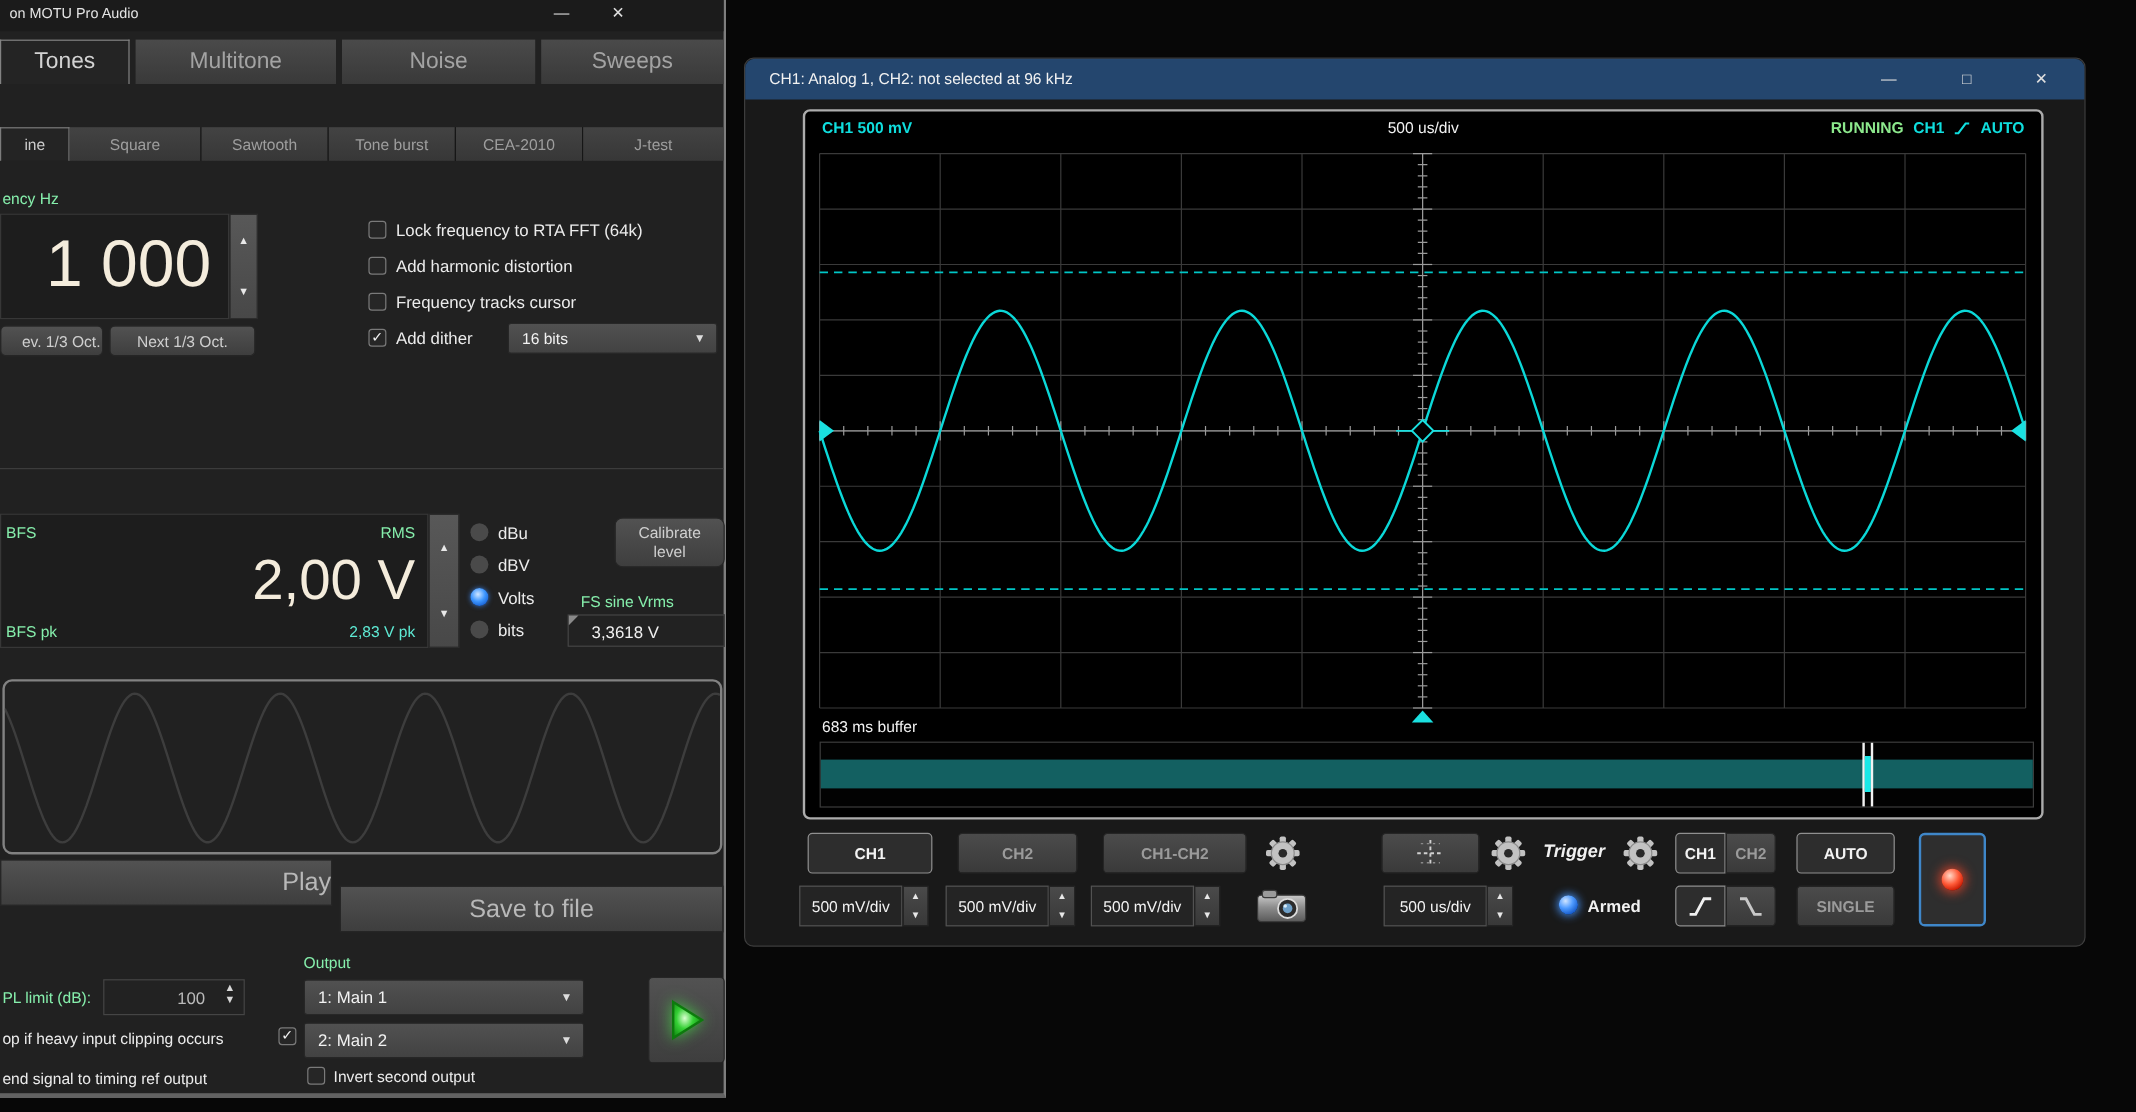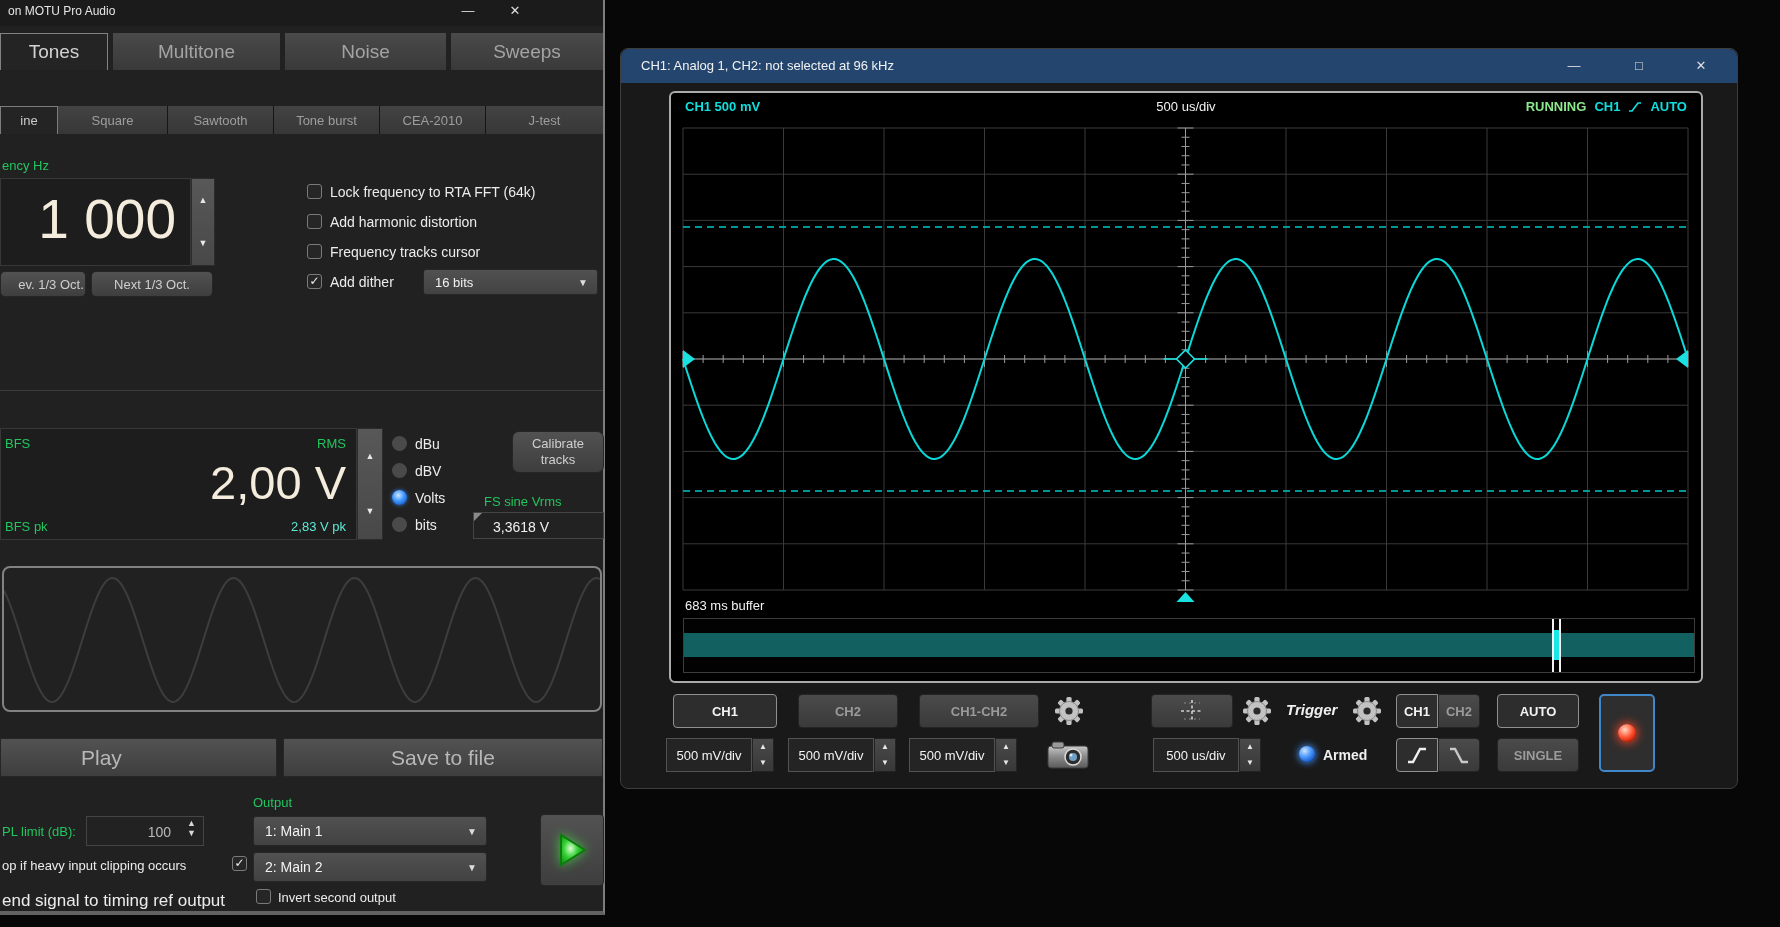--- a/index.html
+++ b/index.html
@@ -13,21 +13,21 @@
   .gen-titlebar{left:0;top:0;width:100%;height:26px;background:#1b1b1b;}
   .gen-title{left:8px;top:4px;font-size:12px;color:#e4e4e4;}
   .win-glyph{font-size:13px;color:#dedede;text-align:center;cursor:pointer;}
   .tab{top:33px;height:37px;box-sizing:border-box;font-size:19px;color:#a3a3a3;
        background:linear-gradient(#4a4a4a,#393939);display:flex;align-items:center;justify-content:center;cursor:pointer;}
   .tab.sel{background:#242424;border:1px solid #828282;border-bottom:none;color:#d2d2d2;}
   .subtab{top:106px;height:28px;box-sizing:border-box;font-size:13px;color:#9e9e9e;
        background:linear-gradient(#434343,#373737);display:flex;align-items:center;justify-content:center;
        border-right:1px solid #161616;cursor:pointer;}
   .subtab.sel{background:#242424;border:1px solid #7c7c7c;border-bottom:none;color:#cccccc;}
-  .lbl{font-size:13px;color:#22c55e;}
+  .lbl{font-size:13px;color:#86efac;}
   .bigbox{background:#1d1d1d;border:1px solid #373737;box-sizing:border-box;}
   .bigval{color:#f4ecdc;}
   .spinstrip{background:linear-gradient(#585858,#484848);border:1px solid #2c2c2c;box-sizing:border-box;
              display:flex;flex-direction:column;align-items:center;justify-content:space-around;cursor:pointer;}
   .spinstrip span{font-size:9px;color:#e8e8e8;line-height:1;}
   .btn{background:linear-gradient(#525252,#3e3e3e);border:1px solid #262626;border-radius:5px;
        box-sizing:border-box;color:#cfcfcf;display:flex;align-items:center;justify-content:center;cursor:pointer;}
   .chk{width:15px;height:15px;background:#262626;border:1.5px solid #7a7a7a;border-radius:3px;
        box-sizing:border-box;color:#f2f2f2;font-size:12px;line-height:12px;text-align:center;cursor:pointer;}
   .chklbl{font-size:14px;color:#ececec;}
@@ -160,35 +160,35 @@
     <div class="abs chklbl" style="left:415px;top:436px;">dBu</div>
     <div class="abs radio" style="left:392px;top:463px;"></div>
     <div class="abs chklbl" style="left:415px;top:463px;">dBV</div>
     <div class="abs radio sel" style="left:392px;top:490px;"></div>
     <div class="abs chklbl" style="left:415px;top:490px;">Volts</div>
     <div class="abs radio" style="left:392px;top:517px;"></div>
     <div class="abs chklbl" style="left:415px;top:517px;">bits</div>
 
     <div class="abs btn" style="left:512px;top:431px;width:92px;height:42px;border-radius:7px;flex-direction:column;font-size:13px;line-height:1.25;">
       <span>Calibrate</span>
-      <span>tracks</span>
+      <span>level</span>
     </div>
     <div class="abs lbl" style="left:484px;top:494px;">FS sine Vrms</div>
     <div class="abs field" style="left:473px;top:512px;width:131px;height:27px;">
       <div class="abs" style="left:0;top:0;width:0;height:0;border-top:8px solid #8a8a8a;border-right:8px solid transparent;"></div>
       <div class="abs" style="left:19px;top:6px;font-size:14px;color:#f0f0f0;">3,3618 V</div>
     </div>
 
     <div class="abs" style="left:2px;top:566px;width:600px;height:146px;background:#212121;border:2px solid #828282;border-radius:8px;box-sizing:border-box;">
       <svg id="preview-svg" width="596" height="142">
           <path d="M0 22.6 L2 26.8 L4 31.4 L6 36.5 L8 41.9 L10 47.7 L12 53.8 L14 60.0 L16 66.4 L18 72.8 L20 79.2 L22 85.6 L24 91.8 L26 97.8 L28 103.5 L30 108.8 L32 113.8 L34 118.3 L36 122.3 L38 125.8 L40 128.7 L42 131.0 L44 132.7 L46 133.7 L48 134.0 L50 133.7 L52 132.7 L54 131.0 L56 128.7 L58 125.8 L60 122.3 L62 118.3 L64 113.8 L66 108.8 L68 103.5 L70 97.8 L72 91.8 L74 85.6 L76 79.2 L78 72.8 L80 66.4 L82 60.0 L84 53.8 L86 47.7 L88 41.9 L90 36.5 L92 31.4 L94 26.8 L96 22.6 L98 19.0 L100 15.9 L102 13.5 L104 11.7 L106 10.5 L108 10.0 L110 10.2 L112 11.0 L114 12.5 L116 14.6 L118 17.4 L120 20.7 L122 24.6 L124 29.0 L126 33.9 L128 39.2 L130 44.8 L132 50.7 L134 56.9 L136 63.2 L138 69.6 L140 76.0 L142 82.4 L144 88.7 L146 94.8 L148 100.6 L150 106.2 L152 111.4 L154 116.1 L156 120.4 L158 124.2 L160 127.4 L162 129.9 L164 131.9 L166 133.2 L168 133.9 L170 133.9 L172 133.2 L174 131.9 L176 129.9 L178 127.4 L180 124.2 L182 120.4 L184 116.1 L186 111.4 L188 106.2 L190 100.6 L192 94.8 L194 88.7 L196 82.4 L198 76.0 L200 69.6 L202 63.2 L204 56.9 L206 50.7 L208 44.8 L210 39.2 L212 33.9 L214 29.0 L216 24.6 L218 20.7 L220 17.4 L222 14.6 L224 12.5 L226 11.0 L228 10.2 L230 10.0 L232 10.5 L234 11.7 L236 13.5 L238 15.9 L240 19.0 L242 22.6 L244 26.8 L246 31.4 L248 36.5 L250 41.9 L252 47.7 L254 53.8 L256 60.0 L258 66.4 L260 72.8 L262 79.2 L264 85.6 L266 91.8 L268 97.8 L270 103.5 L272 108.8 L274 113.8 L276 118.3 L278 122.3 L280 125.8 L282 128.7 L284 131.0 L286 132.7 L288 133.7 L290 134.0 L292 133.7 L294 132.7 L296 131.0 L298 128.7 L300 125.8 L302 122.3 L304 118.3 L306 113.8 L308 108.8 L310 103.5 L312 97.8 L314 91.8 L316 85.6 L318 79.2 L320 72.8 L322 66.4 L324 60.0 L326 53.8 L328 47.7 L330 41.9 L332 36.5 L334 31.4 L336 26.8 L338 22.6 L340 19.0 L342 15.9 L344 13.5 L346 11.7 L348 10.5 L350 10.0 L352 10.2 L354 11.0 L356 12.5 L358 14.6 L360 17.4 L362 20.7 L364 24.6 L366 29.0 L368 33.9 L370 39.2 L372 44.8 L374 50.7 L376 56.9 L378 63.2 L380 69.6 L382 76.0 L384 82.4 L386 88.7 L388 94.8 L390 100.6 L392 106.2 L394 111.4 L396 116.1 L398 120.4 L400 124.2 L402 127.4 L404 129.9 L406 131.9 L408 133.2 L410 133.9 L412 133.9 L414 133.2 L416 131.9 L418 129.9 L420 127.4 L422 124.2 L424 120.4 L426 116.1 L428 111.4 L430 106.2 L432 100.6 L434 94.8 L436 88.7 L438 82.4 L440 76.0 L442 69.6 L444 63.2 L446 56.9 L448 50.7 L450 44.8 L452 39.2 L454 33.9 L456 29.0 L458 24.6 L460 20.7 L462 17.4 L464 14.6 L466 12.5 L468 11.0 L470 10.2 L472 10.0 L474 10.5 L476 11.7 L478 13.5 L480 15.9 L482 19.0 L484 22.6 L486 26.8 L488 31.4 L490 36.5 L492 41.9 L494 47.7 L496 53.8 L498 60.0 L500 66.4 L502 72.8 L504 79.2 L506 85.6 L508 91.8 L510 97.8 L512 103.5 L514 108.8 L516 113.8 L518 118.3 L520 122.3 L522 125.8 L524 128.7 L526 131.0 L528 132.7 L530 133.7 L532 134.0 L534 133.7 L536 132.7 L538 131.0 L540 128.7 L542 125.8 L544 122.3 L546 118.3 L548 113.8 L550 108.8 L552 103.5 L554 97.8 L556 91.8 L558 85.6 L560 79.2 L562 72.8 L564 66.4 L566 60.0 L568 53.8 L570 47.7 L572 41.9 L574 36.5 L576 31.4 L578 26.8 L580 22.6 L582 19.0 L584 15.9 L586 13.5 L588 11.7 L590 10.5 L592 10.0 L594 10.2 L596 11.0 " fill="none" stroke="#3d3d3d" stroke-width="2"></path>
         </svg>
     </div>
 
-    <div class="abs btn" style="left:0;top:738px;width:277px;height:39px;border-radius:0;font-size:21px;color:#b8b8b8;justify-content:flex-start;">
+    <div class="abs btn" style="left:0;top:716px;width:277px;height:39px;border-radius:0;font-size:21px;color:#b8b8b8;justify-content:flex-end;">
       <span style="margin-left:80px;">Play</span>
     </div>
     <div class="abs btn" style="left:283px;top:738px;width:320px;height:39px;border-radius:0;font-size:21px;color:#b8b8b8;">
       <span>Save to file</span>
     </div>
 
     <div class="abs lbl" style="left:253px;top:795px;">Output</div>
     <div class="abs lbl" style="left:2px;top:824px;">PL limit (dB):</div>
     <div class="abs field" style="left:86px;top:816px;width:118px;height:30px;">
       <div class="abs" style="right:32px;top:7px;font-size:14px;color:#b9b9b9;">100</div>
@@ -200,21 +200,21 @@
     <div class="abs dropdown" style="left:253px;top:816px;width:234px;height:30px;">
       <span class="dtext" style="font-size:14px;">1: Main 1</span>
       <span class="darrow">▼</span>
     </div>
     <div class="abs chklbl" style="left:2px;top:858px;font-size:13px;">op if heavy input clipping occurs</div>
     <div class="abs chk" style="left:232px;top:856px;">✓</div>
     <div class="abs dropdown" style="left:253px;top:852px;width:234px;height:30px;">
       <span class="dtext" style="font-size:14px;">2: Main 2</span>
       <span class="darrow">▼</span>
     </div>
-    <div class="abs chklbl" style="left:2px;top:891px;font-size:17px;">end signal to timing ref output</div>
+    <div class="abs chklbl" style="left:2px;top:891px;font-size:13px;">end signal to timing ref output</div>
     <div class="abs chk" style="left:256px;top:889px;"></div>
     <div class="abs chklbl" style="left:278px;top:890px;font-size:13px;">Invert second output</div>
     <div class="abs btn" style="left:540px;top:814px;width:64px;height:72px;border-radius:4px;">
       <svg width="40" height="44" style="filter:drop-shadow(0 0 6px rgba(70,255,70,.65));">
         <defs>
           <radialGradient id="ggrad" cx="40%" cy="45%" r="65%">
             <stop offset="0%" stop-color="#d9ffd0"></stop>
               <stop offset="45%" stop-color="#35d035"></stop>
               <stop offset="100%" stop-color="#0c820c"></stop>
           </radialGradient>

